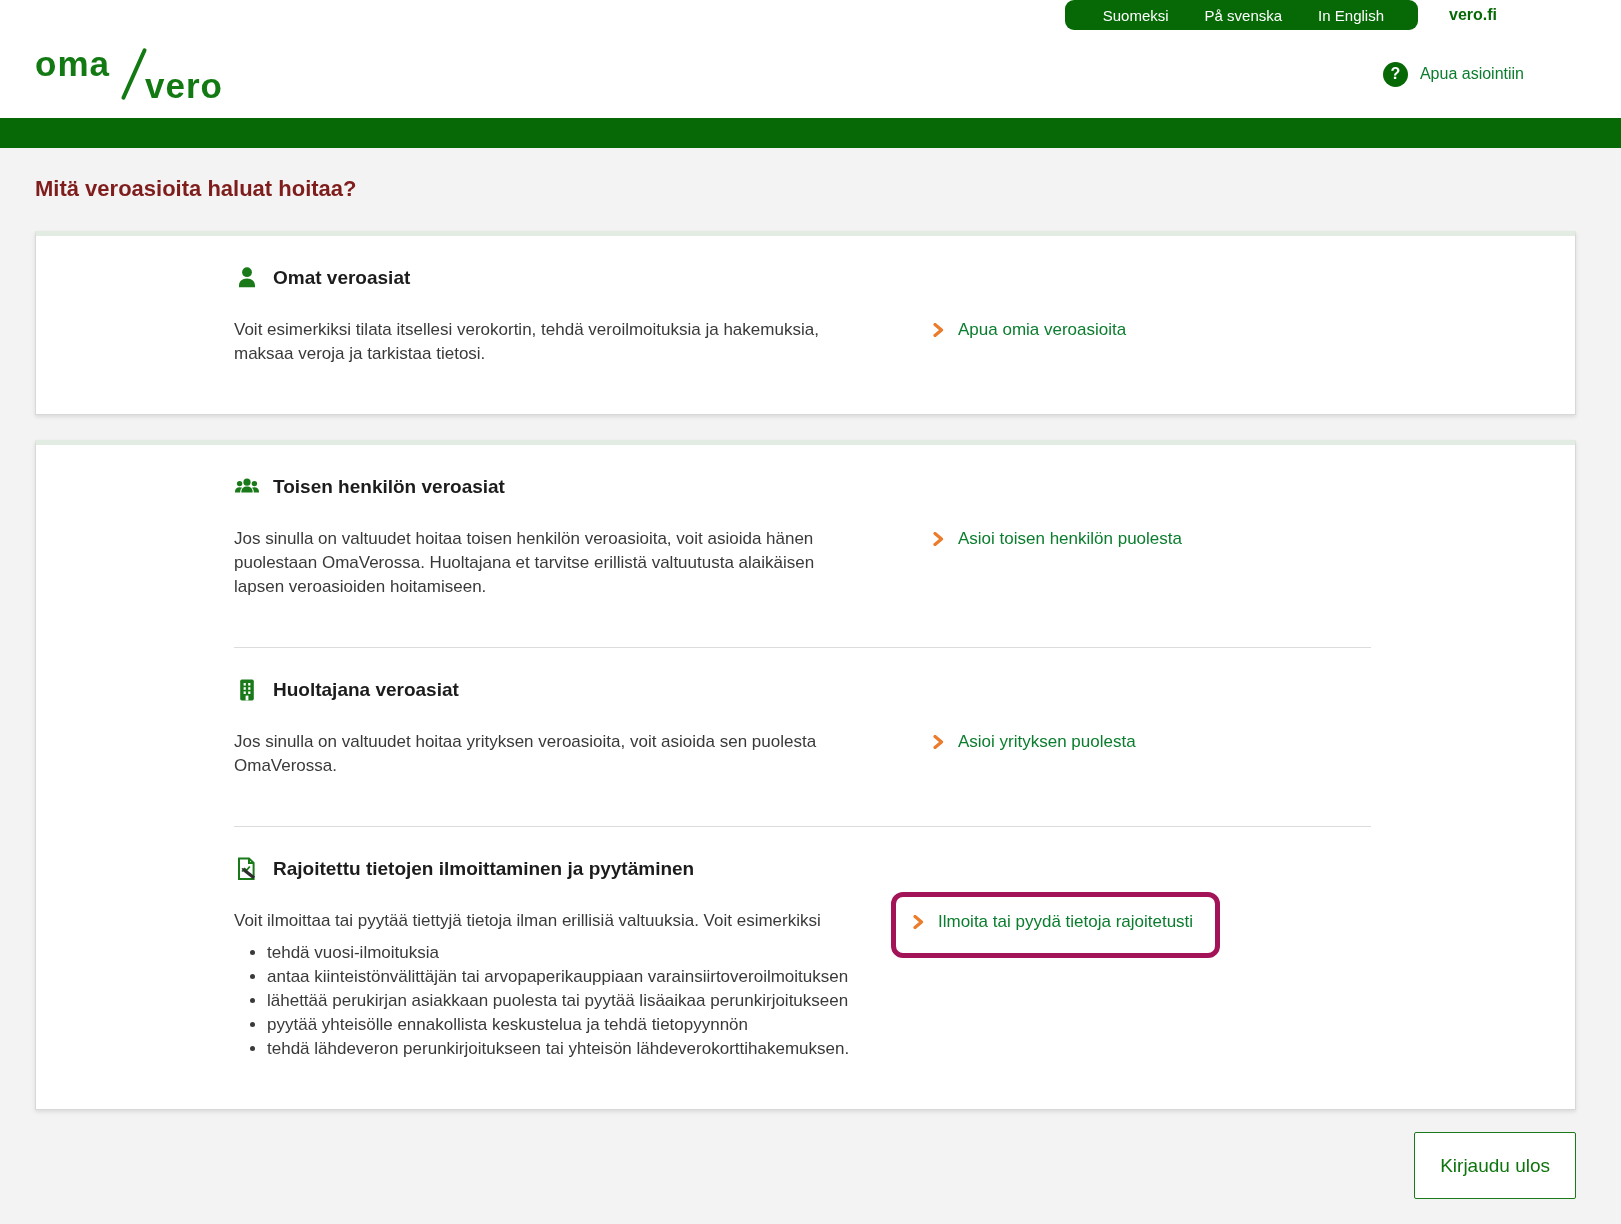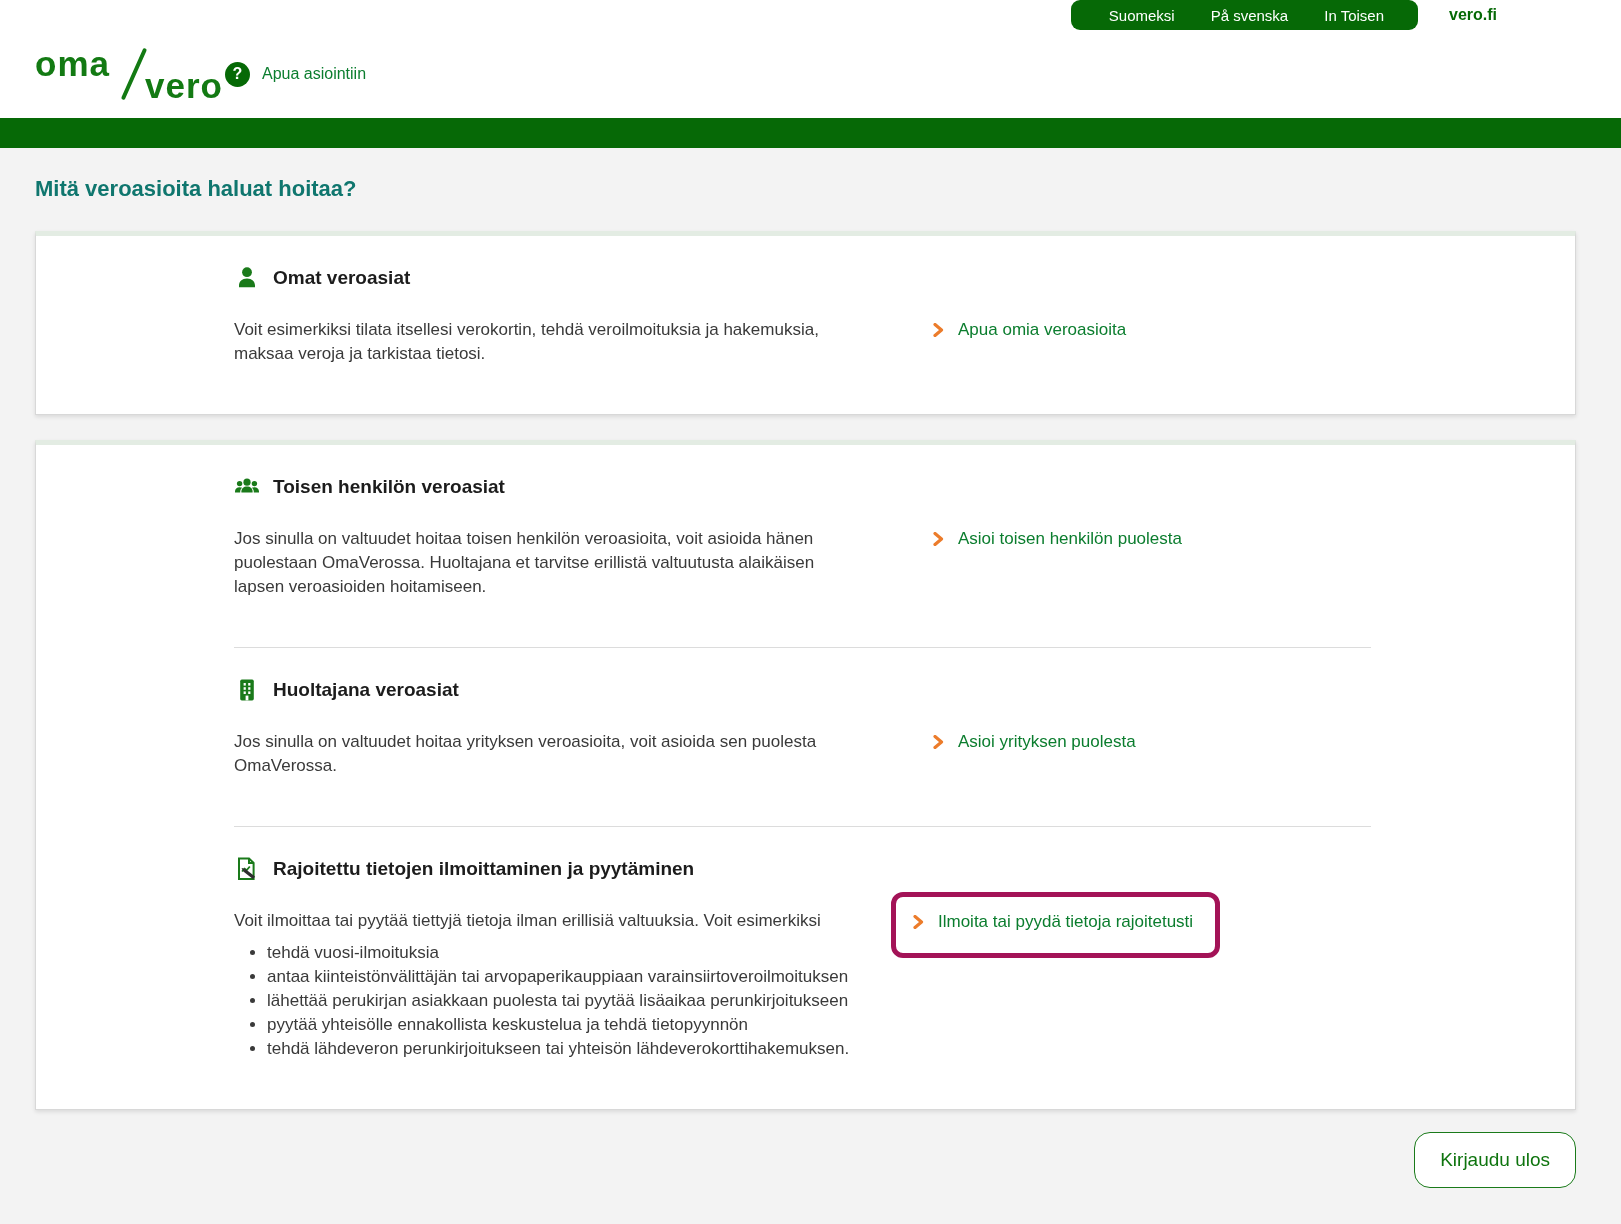--- a/index.html
+++ b/index.html
@@ -23,21 +23,21 @@
   .lang-strip a {
     color:#ffffff; text-decoration:none; font-size:15px; cursor:pointer;
   }
   .verofi-link {
     display:flex; align-items:center; margin-left:31px;
     color:#066906; font-weight:bold; font-size:16px; text-decoration:none; cursor:pointer;
   }
   
   .header {
     height:88px; background:#ffffff;
-    display:flex; align-items:center; 
+    display:flex; align-items:center; justify-content:space-between;
     padding:0 97px 0 35px;
   }
   .logo { position:relative; width:190px; height:64px; cursor:pointer; }
   .logo .oma {
     position:absolute; left:0; top:2px;
     font-size:35px; font-weight:bold; color:#137a13; letter-spacing:1px;
   }
   .logo .logo-slash {
     position:absolute; left:97px; top:4px; width:4px; height:56px;
     background:#137a13; border-radius:2px; transform:rotate(24deg);
@@ -52,21 +52,21 @@
   }
   .q-icon {
     width:25px; height:25px; border-radius:50%;
     background:#066906; color:#ffffff; font-weight:bold; font-size:16px;
     display:flex; align-items:center; justify-content:center;
   }
   
   .green-band { height:30px; background:#066906; }
   
   .content { padding:28px 45px 0 35px; }
-  .page-title { font-size:22px; font-weight:600; color:#0f766e; margin-bottom:29px; }
+  .page-title { font-size:22px; font-weight:600; color:#7f1d1d; margin-bottom:29px; }
 
   .card {
     background:#ffffff;
     border:1px solid #d8d8d8;
     border-top:5px solid #e3ece3;
     box-shadow:0 2px 4px rgba(0,0,0,0.10);
     width:1541px;
   }
   .card + .card { margin-top:25px; }
 
@@ -96,34 +96,34 @@
   .highlight-box {
     border:5px solid #a31357; border-radius:12px;
     padding:13px 22px 19px 17px;
     margin-left:15px; margin-top:-17px;
     display:inline-block; background:transparent;
   }
   .highlight-box .sec-link { margin-left:0; }
 
   .logout-row { width:1541px; display:flex; justify-content:flex-end; margin-top:22px; }
   .logout-btn {
-    height:56px; padding:0 25px;
-    background:#ffffff; border:1px solid #1a7a1a; border-radius:16px;
+    height:67px; padding:0 25px;
+    background:#ffffff; border:1px solid #1a7a1a; border-radius:2px;
     color:#0e740e; font-size:19px; font-family:"Liberation Sans", sans-serif;
     cursor:pointer;
   }
 </style>
 </head>
 <body>
 
 <div class="topbar">
   <div class="lang-strip">
     <a>Suomeksi</a>
     <a>På svenska</a>
-    <a>In Toisen</a>
+    <a>In English</a>
   </div>
   <a class="verofi-link">vero.fi</a>
 </div>
 
 <div class="header">
   <div class="logo">
     <span class="oma">oma</span>
     <span class="logo-slash"></span>
     <span class="vero">vero</span>
   </div>

